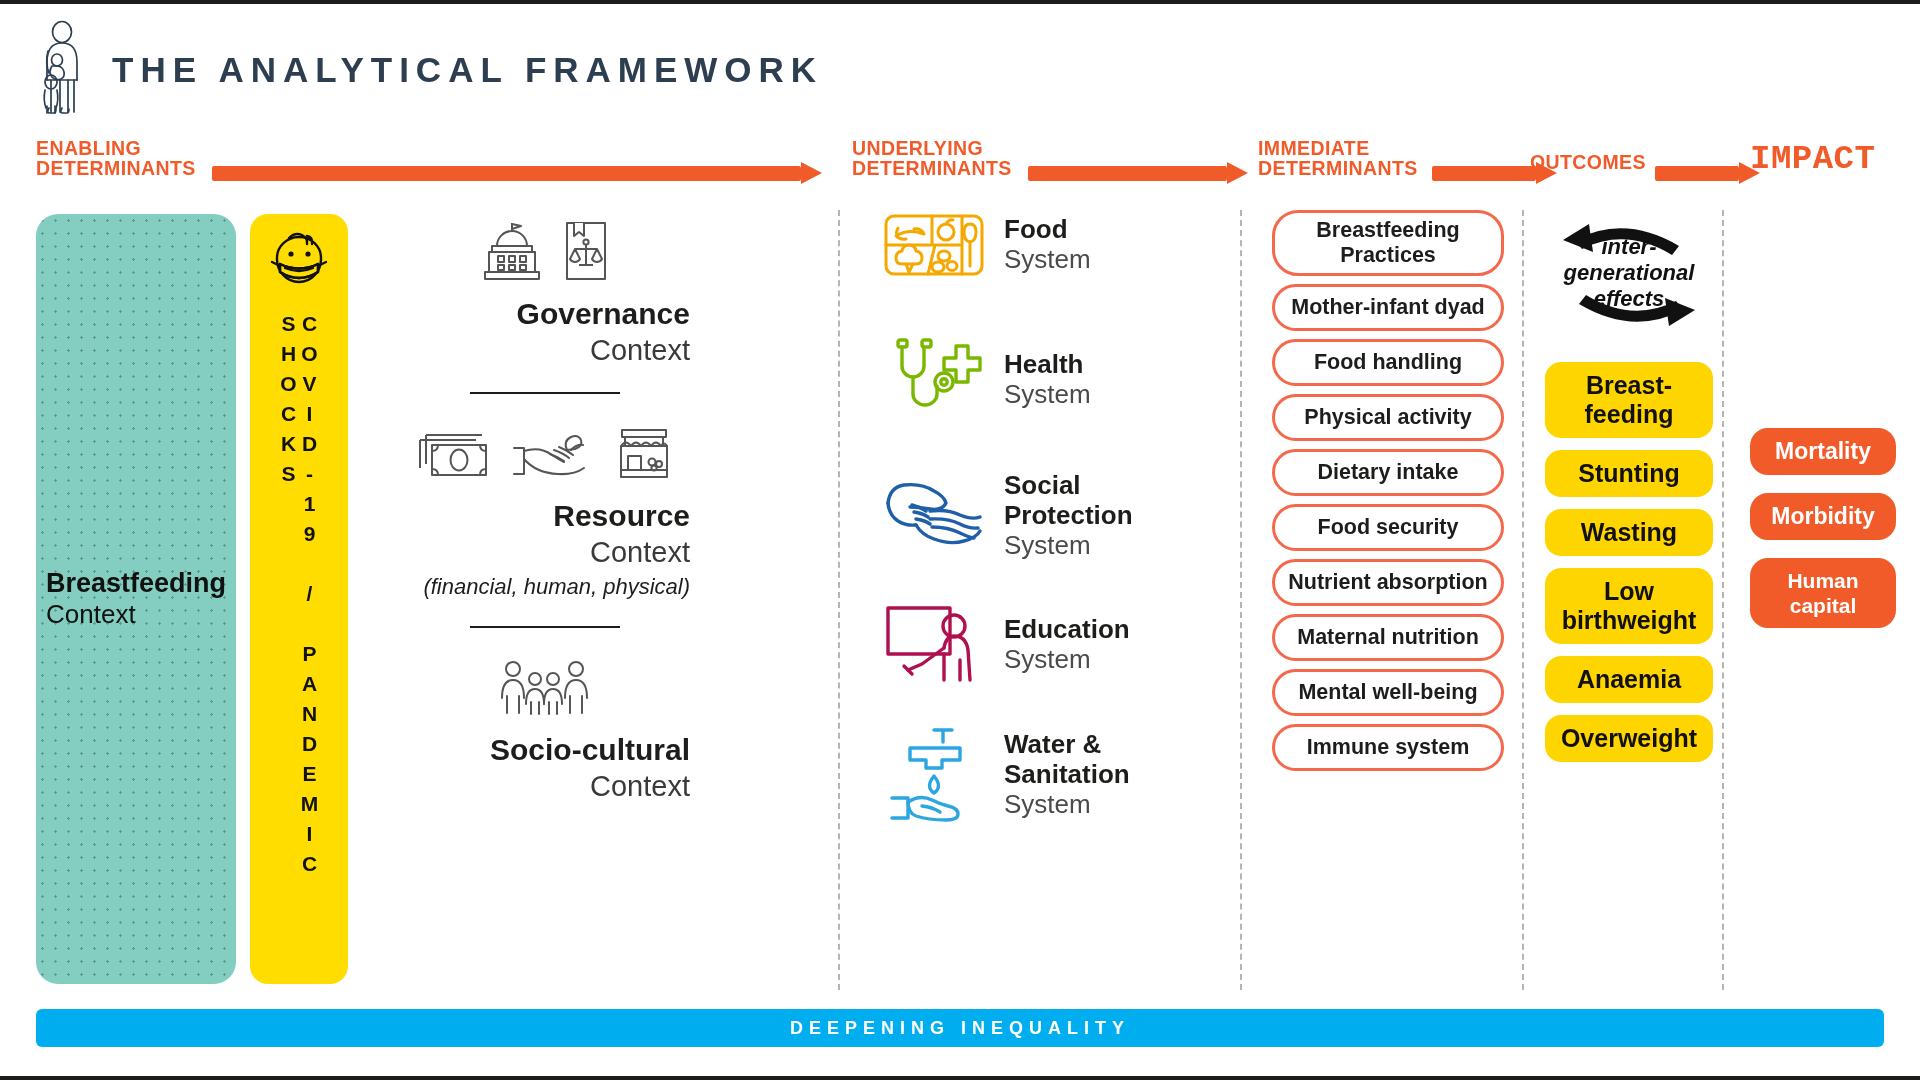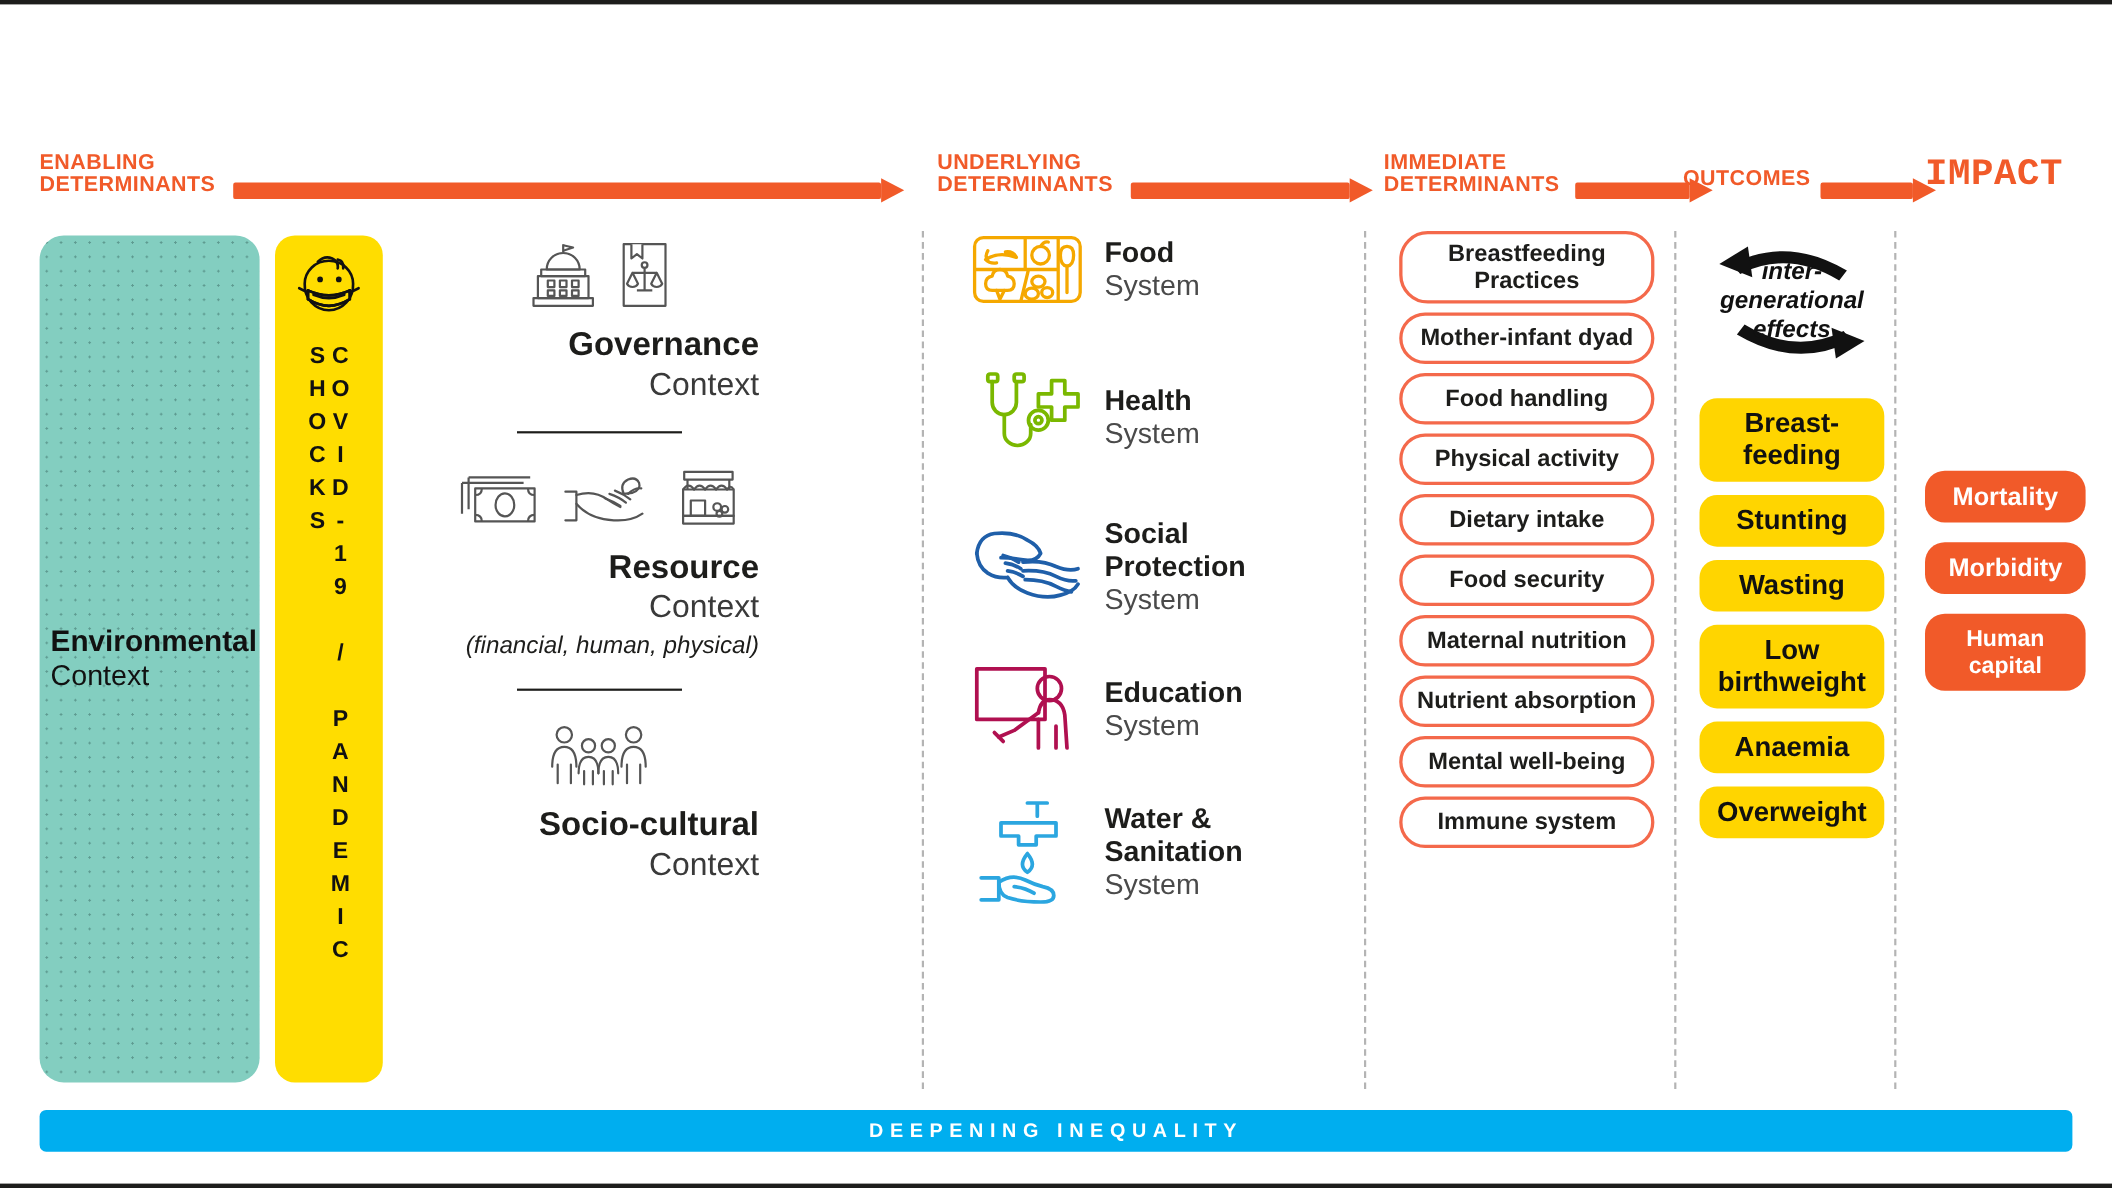--- a/index.html
+++ b/index.html
@@ -127,20 +127,40 @@
     background:#00AEEF;border-radius:6px;
     display:flex;align-items:center;justify-content:center;
   }
   #ineq span{color:#fff;font-weight:bold;font-size:18px;letter-spacing:6px;}
 </style>
 </head>
 <body>
 
 <div id="frame">
 
+  <div id="header">
+    <span>
+      <svg width="54" height="95" viewBox="0 0 54 95">
+        <g fill="none" stroke="#2c3e50" stroke-width="1.7" stroke-linecap="round" stroke-linejoin="round">
+          <ellipse cx="26" cy="12" rx="9.5" ry="10.5"></ellipse>
+          <path d="M26 23 C15 23 11 31 11 42 L11 60 M26 23 C37 23 41 31 41 42 L41 60"></path>
+          <path d="M11 60 L41 60"></path>
+          <path d="M15 60 L15 92 M24 60 L24 92 M32 60 L32 92 M38 60 L38 92"></path>
+          <path d="M13 88 q-3 5 1 5 h4 q2 0 2-4 M26 88 q-3 5 1 5 h4 q2 0 2-4"></path>
+          <ellipse cx="21" cy="40" rx="5.5" ry="6"></ellipse>
+          <path d="M16 46 q-4 6 0 11 q3 4 9 2 q4-2 3-7 q-1-5-6-6 z"></path>
+          <path d="M12 31 q-3 12 1 22"></path>
+          <ellipse cx="15" cy="62" rx="6" ry="7"></ellipse>
+          <path d="M9 70 q-2 10 1 18 M21 70 q2 10 -1 18"></path>
+          <path d="M11 86 L11 93 M19 86 L19 93"></path>
+        </g>
+      </svg>
+    </span>
+    <span class="ttl">THE ANALYTICAL FRAMEWORK</span>
+  </div>
 
   <div id="arrowrow">
 
     <div class="phase-label" style="left:36px;top:8px;">
       <div>ENABLING</div>
         <div>DETERMINANTS</div>
     </div>
     <div class="arrow" style="left:212px;top:32px;width:610px;">
       <div class="shaft" style="width:589px;"></div>
         <div class="head" style="left:589px;"></div>
@@ -180,21 +200,21 @@
   <div id="cols">
 
     <div class="vdash" style="left:838px;"></div>
     <div class="vdash" style="left:1240px;"></div>
     <div class="vdash" style="left:1522px;"></div>
     <div class="vdash" style="left:1722px;"></div>
 
     <div id="env">
       <div class="dots"></div>
       <div class="txt">
-        <div class="l1">Environmental</div>
+        <div class="l1">Breastfeeding</div>
         <div class="l2">Context</div>
       </div>
     </div>
 
     <div id="covid">
       <span class="icon">
         <svg width="64" height="72" viewBox="0 0 64 72">
           <g fill="none" stroke="#111" stroke-width="2.4" stroke-linecap="round" stroke-linejoin="round">
             <path d="M10 30 a22 21 0 0 1 44 0 a22 23 0 0 1 -22 24 a22 23 0 0 1 -22 -24z"></path>
             <path d="M22 10 q6-6 13-3 q6 3 5 9"></path>
@@ -436,22 +456,22 @@
       </div>
     </div>
 
     <div id="imm">
       <div class="pill-o" style="padding:5px 6px;">Breastfeeding Practices</div>
       <div class="pill-o">Mother-infant dyad</div>
       <div class="pill-o">Food handling</div>
       <div class="pill-o">Physical activity</div>
       <div class="pill-o">Dietary intake</div>
       <div class="pill-o">Food security</div>
+      <div class="pill-o">Nutrient absorption</div>
       <div class="pill-o">Maternal nutrition</div>
-      <div class="pill-o">Nutrient absorption</div>
       <div class="pill-o">Mental well-being</div>
       <div class="pill-o">Immune system</div>
     </div>
 
     <div id="imp">
       <div class="pill-r">Mortality</div>
       <div class="pill-r">Morbidity</div>
       <div class="pill-r" style="white-space:pre-line;font-size:21px;line-height:25px;">Human
 capital</div>
     </div>

